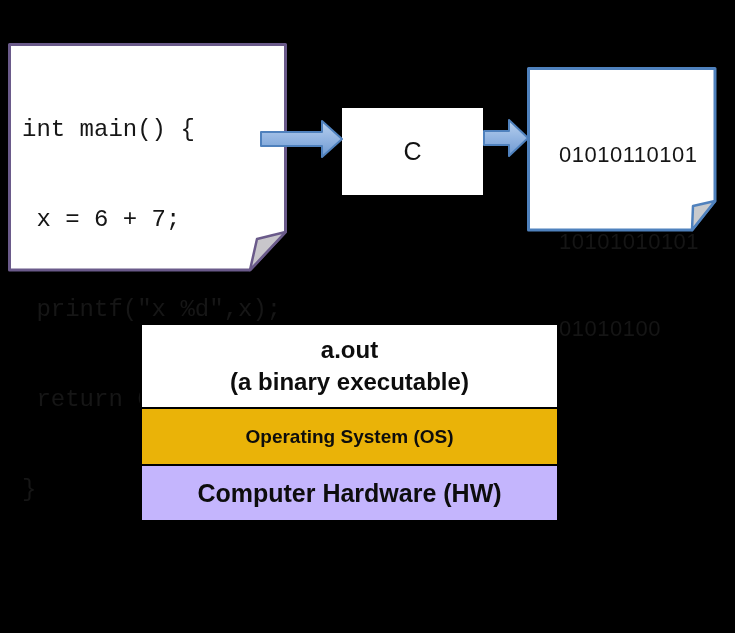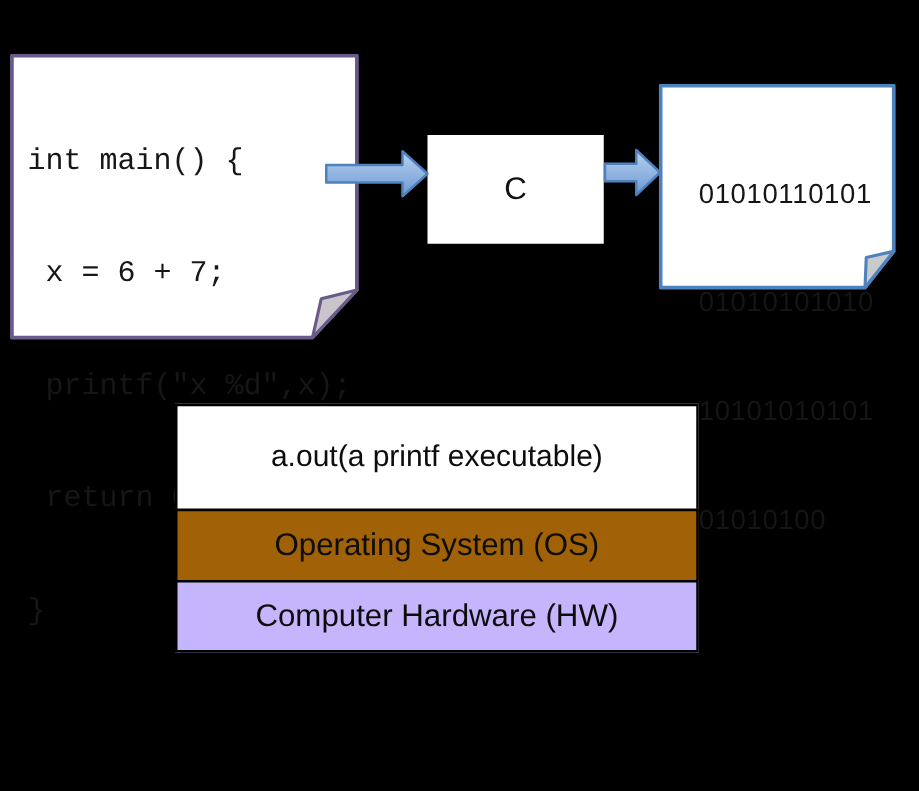--- a/index.html
+++ b/index.html
@@ -35,26 +35,26 @@
     font-size:22px;line-height:29px;color:#151515;
     letter-spacing:0.5px;white-space:pre;
   }
   
   .arrows{position:absolute;left:0;top:0;z-index:3;}
   
   .stack{position:absolute;left:140px;top:323px;width:419px;z-index:1;}
   .stack-row{
     box-sizing:border-box;width:100%;
     border:2px solid #000;
-    display:flex;justify-content:center;align-items:center;
-    font-weight:normal;color:#0d0d0d;text-align:center;
+    display:flex;flex-direction:column;justify-content:center;align-items:center;
+    font-weight:bold;color:#0d0d0d;text-align:center;
   }
   .stack-row + .stack-row{margin-top:-2px;}
   .row-aout{height:86px;background:#ffffff;font-size:24px;line-height:32px;}
-  .row-os{height:59px;background:#a16207;font-size:25px;justify-content:center;}
+  .row-os{height:59px;background:#eab308;font-size:19px;justify-content:center;}
   .row-hw{height:58px;background:#c4b5fd;font-size:25px;}
 </style>
 </head>
 <body>
 
 <div class="canvas">
 
   <div class="code-note">
     <svg width="280" height="229" viewBox="0 0 280 229">
       <path d="M1.5,1.5 L277.5,1.5 L277.5,189 L242,227 L1.5,227 Z" fill="#ffffff" stroke="#6a5a8a" stroke-width="3" stroke-linejoin="round"></path>
@@ -73,42 +73,41 @@
     <div>C</div>
   </div>
 
   <div class="binary-note">
     <svg width="190" height="165" viewBox="0 0 190 165">
       <path d="M1.5,1.5 L188,1.5 L188,134 L165,163 L1.5,163 Z" fill="#ffffff" stroke="#4f81bd" stroke-width="3" stroke-linejoin="round"></path>
       <path d="M188,134 L165,163 L166,139 Z" fill="#c8cacd" stroke="#4f81bd" stroke-width="2.5" stroke-linejoin="round"></path>
     </svg>
     <div class="binary-text">
       <div>01010110101</div>
-      <div>01010101010</div>
       <div>10101010101</div>
       <div>01010100</div>
     </div>
   </div>
 
   <svg class="arrows" width="735" height="633" viewBox="0 0 735 633">
     <defs>
       <linearGradient id="arrowGrad" x1="0" y1="0" x2="0" y2="1">
         <stop offset="0%" stop-color="#b9d1ef"></stop>
         <stop offset="55%" stop-color="#8fb2e0"></stop>
         <stop offset="100%" stop-color="#6d99d1"></stop>
       </linearGradient>
     </defs>
     <polygon points="261,132 322,132 322,121 342,139 322,157 322,146 261,146" fill="url(#arrowGrad)" stroke="#4f81bd" stroke-width="2" stroke-linejoin="round"></polygon>
     <polygon points="484,131 509,131 509,120 528,138 509,156 509,145 484,145" fill="url(#arrowGrad)" stroke="#4f81bd" stroke-width="2" stroke-linejoin="round"></polygon>
   </svg>
 
   <div class="stack">
     <div class="stack-row row-aout">
       <div>a.out</div>
-      <div>(a printf executable)</div>
+      <div>(a binary executable)</div>
     </div>
     <div class="stack-row row-os">
       <div>Operating System (OS)</div>
     </div>
     <div class="stack-row row-hw">
       <div>Computer Hardware (HW)</div>
     </div>
   </div>
 
 </div>

